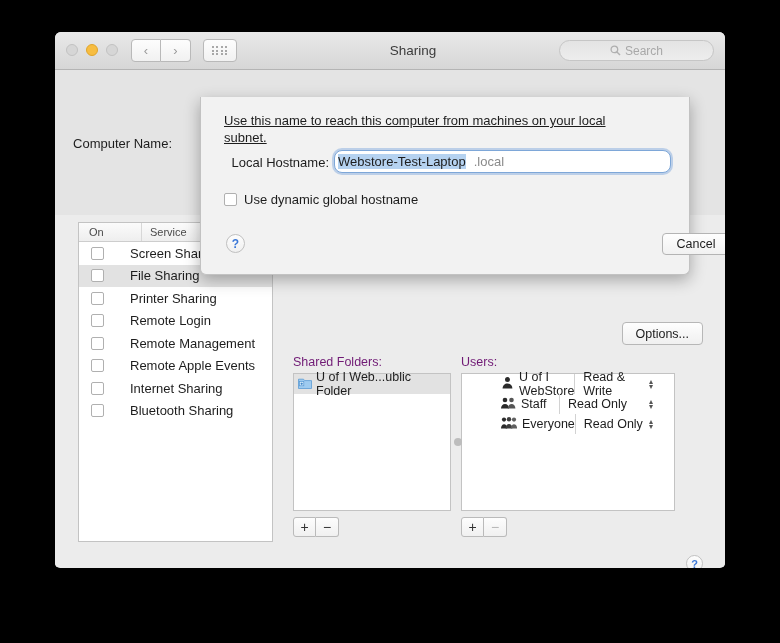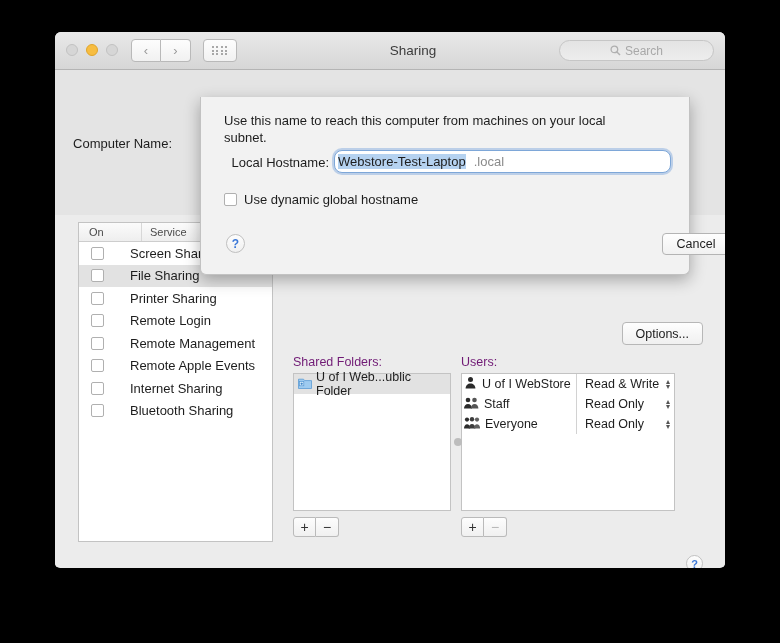--- a/index.html
+++ b/index.html
@@ -157,22 +157,22 @@
   #users-list { left: 406px; top: 303px; width: 214px; height: 138px; }
 
   .folder-row {
     display: flex; align-items: center; gap: 4px;
     height: 20px; padding: 0 4px;
     background: #e2e2e2;
     font-size: 12.5px; color: #1d1d1d;
   }
   .user-row {
     display: flex; align-items: center;
-    height: 20px; padding: 0 2px;
-    font-size: 12.5px; color: #1d1d1d;
+    height: 20px; padding: 0 19px;
+    font-size: 12.5px; color: #1d1d1d; margin-left: 20px;
   }
   .user-name { display: flex; align-items: center; gap: 5px; flex: 1; }
   .user-perm {
     display: flex; align-items: center; justify-content: space-between;
     width: 96px; padding-left: 8px;
     border-left: 1px solid #d2d2d2; height: 20px;
   }
   .stepper { display: flex; flex-direction: column; line-height: 5px; color: #555; font-size: 8px; padding-right: 2px; }
 
   #splitter-dot {
@@ -211,21 +211,21 @@
     width: 490px; height: 178px;
     background: #f2f2f2;
     border: 1px solid #c2c2c2;
     border-top: none;
     border-radius: 0 0 6px 6px;
     box-shadow: 0 5px 16px rgba(0,0,0,0.30);
     z-index: 50;
   }
   #sheet-message {
     position: absolute; left: 23px; top: 15px; width: 420px;
-    font-size: 13px; color: #1d1d1d; line-height: 17px;
+    font-size: 13px; color: #1d1d1d; line-height: 17px; text-decoration: underline;
   }
   #hostname-label {
     position: absolute; left: 23px; top: 58px; width: 105px;
     text-align: right; font-size: 13px; color: #1d1d1d;
   }
   #hostname-input {
     position: absolute; left: 133px; top: 53px;
     width: 337px; height: 23px;
     background: #fff;
     border: 1px solid #7ea7d8;

